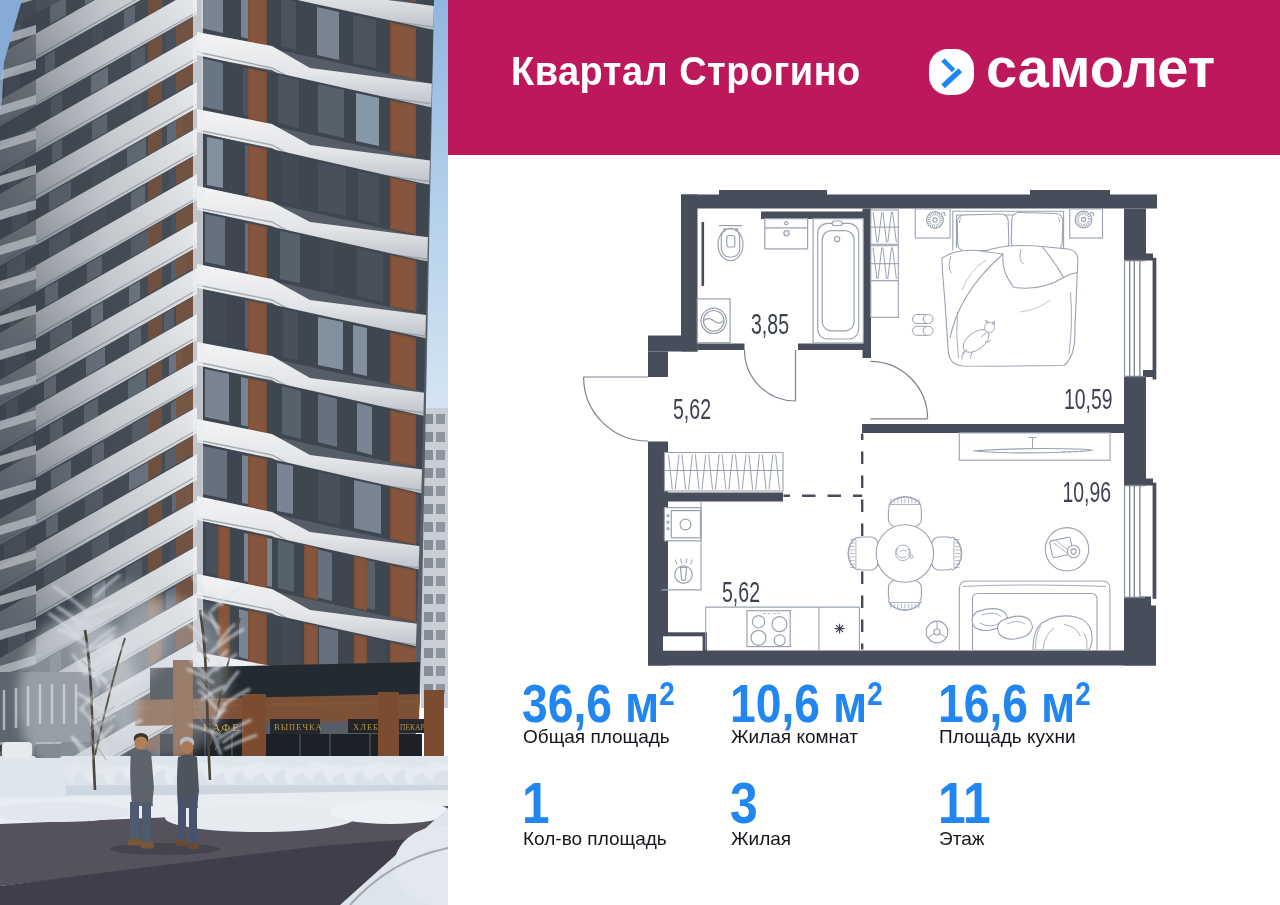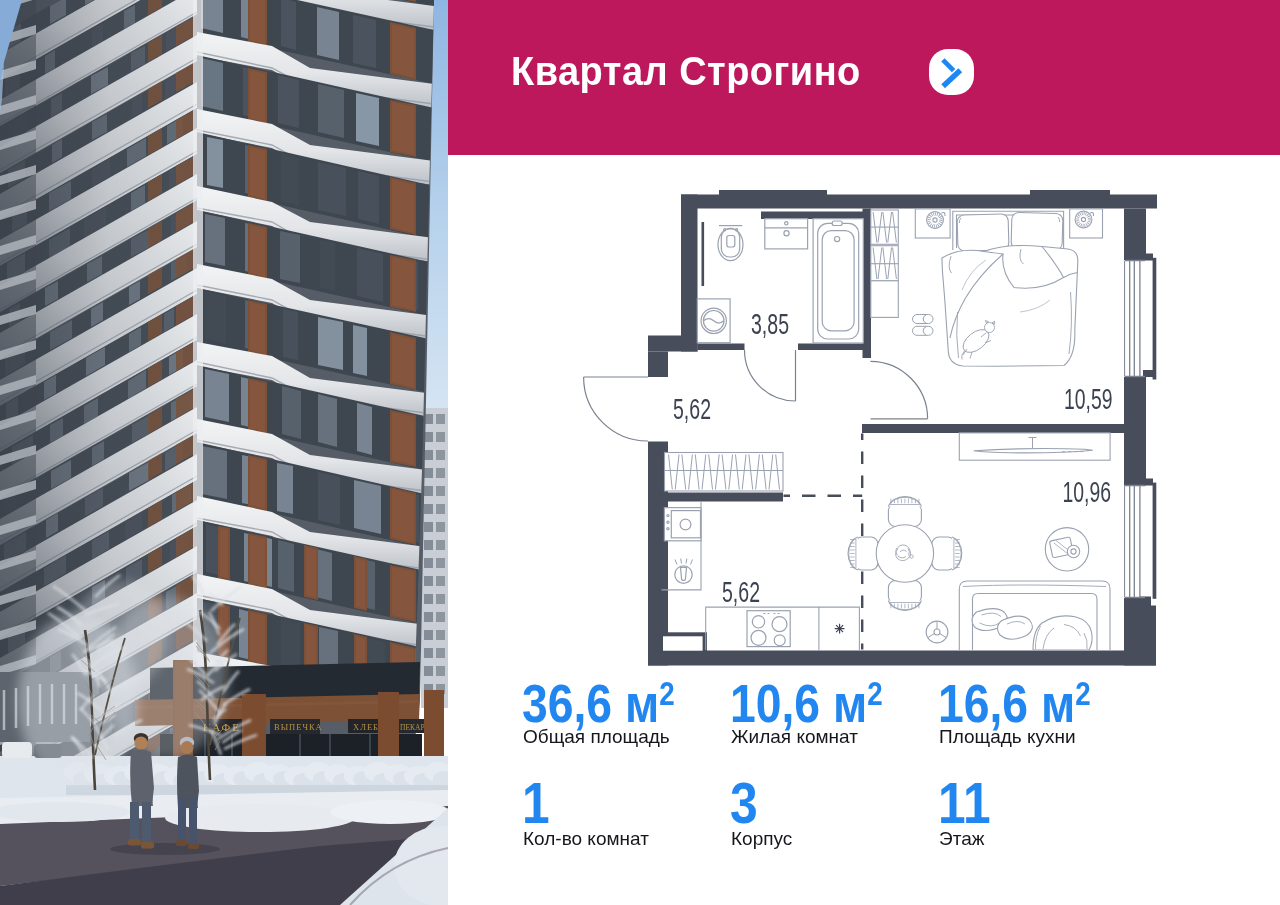--- a/index.html
+++ b/index.html
@@ -696,20 +696,21 @@
 
 <div class="logo" style="left:481px">
 <svg width="44.5" height="46.5" viewBox="0 0 44.5 46.5">
 <g stroke="#1e87f2" stroke-linecap="butt" fill="none">
 <path d="M13.9,10.9 L24.6,21.6" stroke-width="4.8"></path>
 <path d="M14.1,37.2 L31.3,21.2" stroke-width="5.4"></path>
 </g>
       </svg>
 </div>
 
+<div class="logotext">самолет</div>
 </div>
 
 <svg width="832" height="525" viewBox="448 155 832 525" style="position:absolute;left:448px;top:155px" font-family="Liberation Sans,sans-serif">
 <g fill="#474d5b">
 
 <rect x="681" y="194.5" width="476" height="14"></rect>
 
 <rect x="719" y="190" width="108" height="6"></rect>
 
 <rect x="1030" y="190" width="80" height="6"></rect>
@@ -994,18 +995,18 @@
 <div class="num" style="left:522px;top:672px">36,6 м<sup>2</sup></div>
 <div class="lbl" style="left:523px;top:726px">Общая площадь</div>
 
 <div class="num" style="left:730px;top:672px">10,6 м<sup>2</sup></div>
 <div class="lbl" style="left:731px;top:726px">Жилая комнат</div>
 
 <div class="num" style="left:938px;top:672px">16,6 м<sup>2</sup></div>
 <div class="lbl" style="left:939px;top:726px">Площадь кухни</div>
 
 <div class="num" style="left:522px;top:769px;font-size:58px">1</div>
-<div class="lbl" style="left:523px;top:828px">Кол-во комнат</div>
+<div class="lbl" style="left:523px;top:828px">Кол-во площадь</div>
 
 <div class="num" style="left:730px;top:769px;font-size:58px">3</div>
-<div class="lbl" style="left:731px;top:828px">Корпус</div>
+<div class="lbl" style="left:731px;top:828px">Жилая</div>
 
 <div class="num" style="left:938px;top:769px;font-size:58px">11</div>
 <div class="lbl" style="left:939px;top:828px">Этаж</div>
 </body></html>

